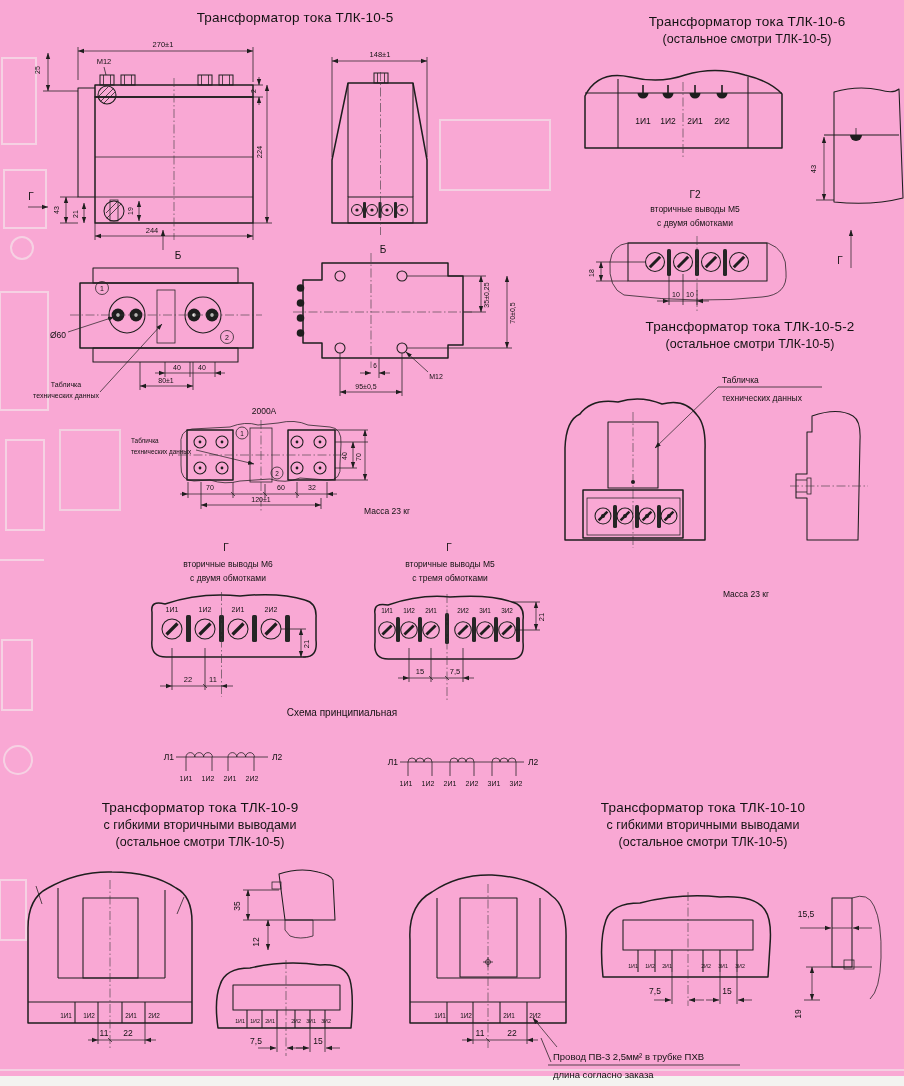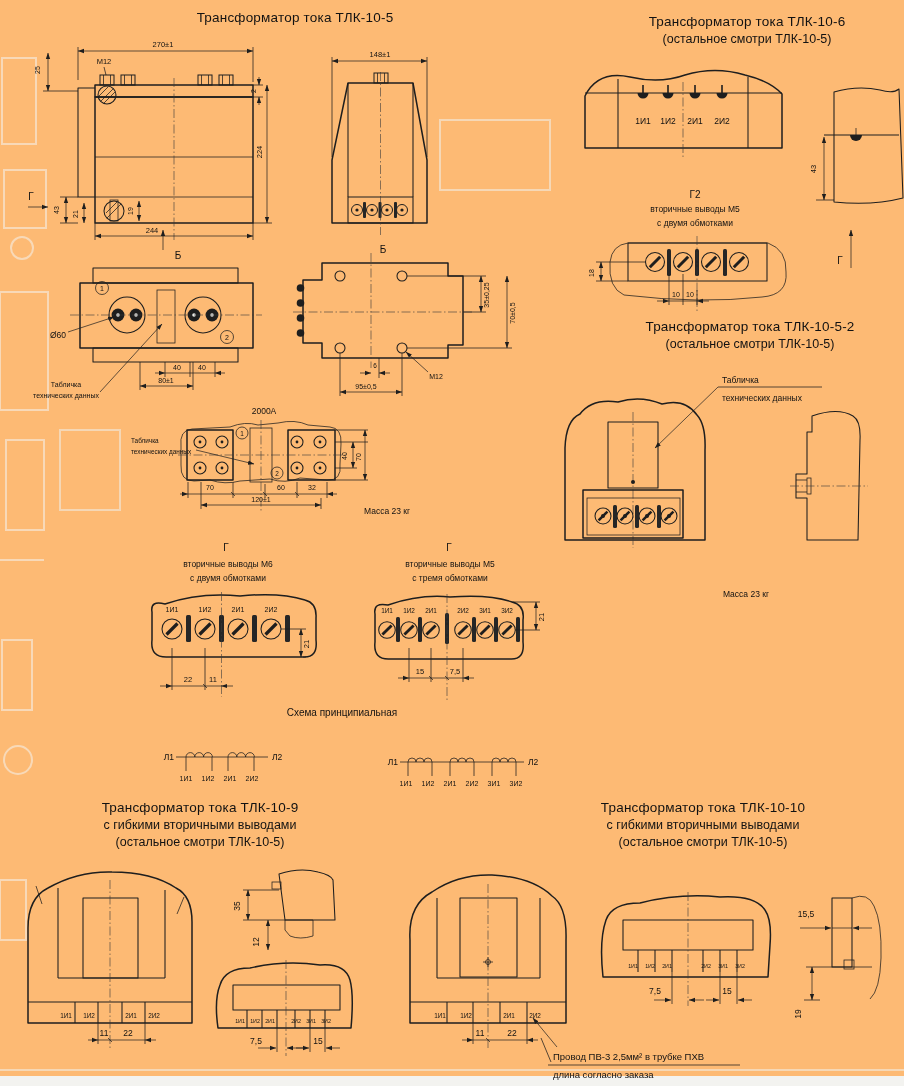--- a/index.html
+++ b/index.html
@@ -1,16 +1,16 @@
 <!DOCTYPE html>
 <html><head>
 <meta charset="utf-8">
 <style>
   html,body{margin:0;padding:0;background:#cfcfcc;}
-  .sheet{position:relative;width:904px;height:1086px;background:#fdba74;overflow:hidden;
+  .sheet{position:relative;width:904px;height:1086px;background:#f9a8d4;overflow:hidden;
          font-family:"Liberation Sans","DejaVu Sans",sans-serif;}
   svg{position:absolute;left:0;top:0;}
   
   .o{fill:none;stroke:#1e1e1e;stroke-width:1.5;stroke-linejoin:round;stroke-linecap:round}
   .m{fill:none;stroke:#1e1e1e;stroke-width:1.05;stroke-linejoin:round}
   .h{fill:none;stroke:#1e1e1e;stroke-width:0.75}
   .d{fill:none;stroke:#1e1e1e;stroke-width:0.7}
   .c{fill:none;stroke:#3a3a3a;stroke-width:0.6;stroke-dasharray:9 2.5 1.5 2.5}
   .bar{fill:#262626;stroke:none}
   .gw{opacity:.55}

